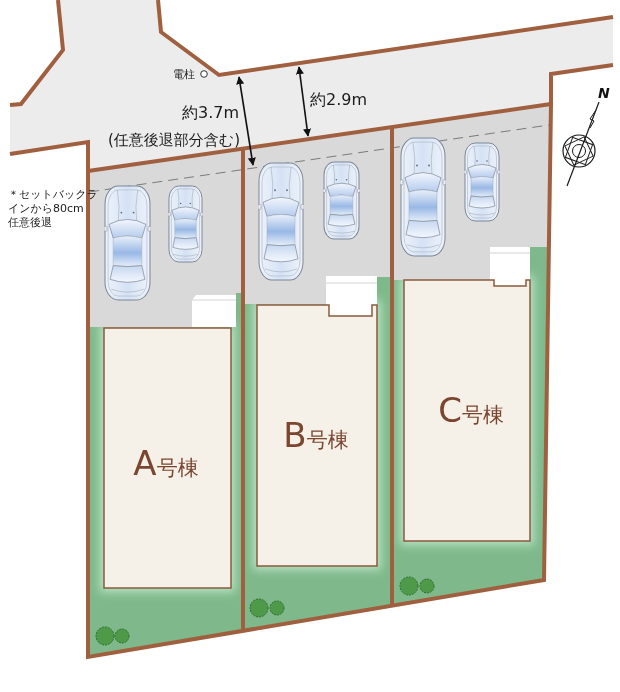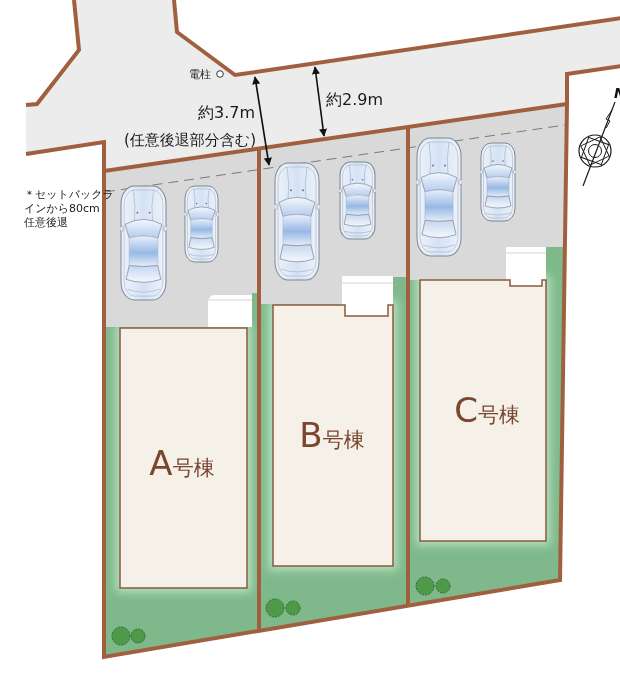--- a/index.html
+++ b/index.html
@@ -1,17 +1,17 @@
 <!DOCTYPE html>
 <html><head>
 <meta charset="utf-8">
 <style>
   html, body { margin: 0; padding: 0; background: #ffffff; }
   body { width: 620px; height: 692px; overflow: hidden; position: relative; }
-  #site-plan { position: absolute; left: 17px; top: 0; width: 576px; height: 692px; }
+  #site-plan { position: absolute; left: 1px; top: 0; width: 576px; height: 692px; }
   svg text { font-family: "DejaVu Sans", "Liberation Sans", sans-serif; }
   .lbl-dark { fill: #1a1a1a; }
   .lbl-house { fill: #7a4630; }
 </style>
 </head>
 <body>
 
 <div id="site-plan">
 <svg width="620" height="692" viewBox="0 0 620 692" xmlns="http://www.w3.org/2000/svg">
   <defs>

